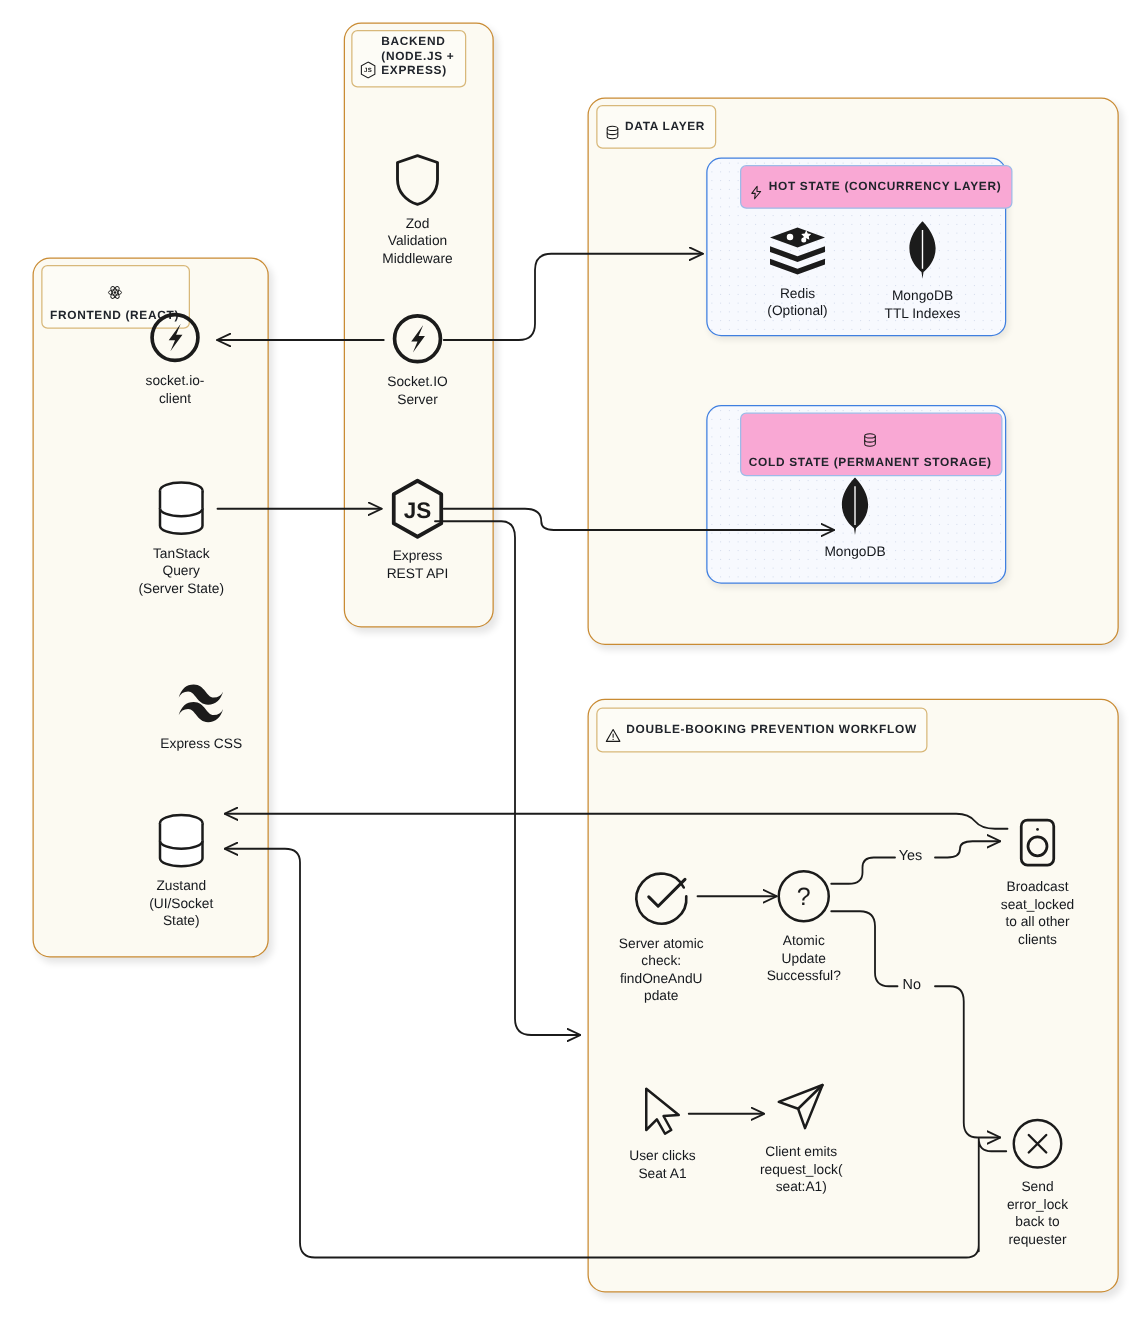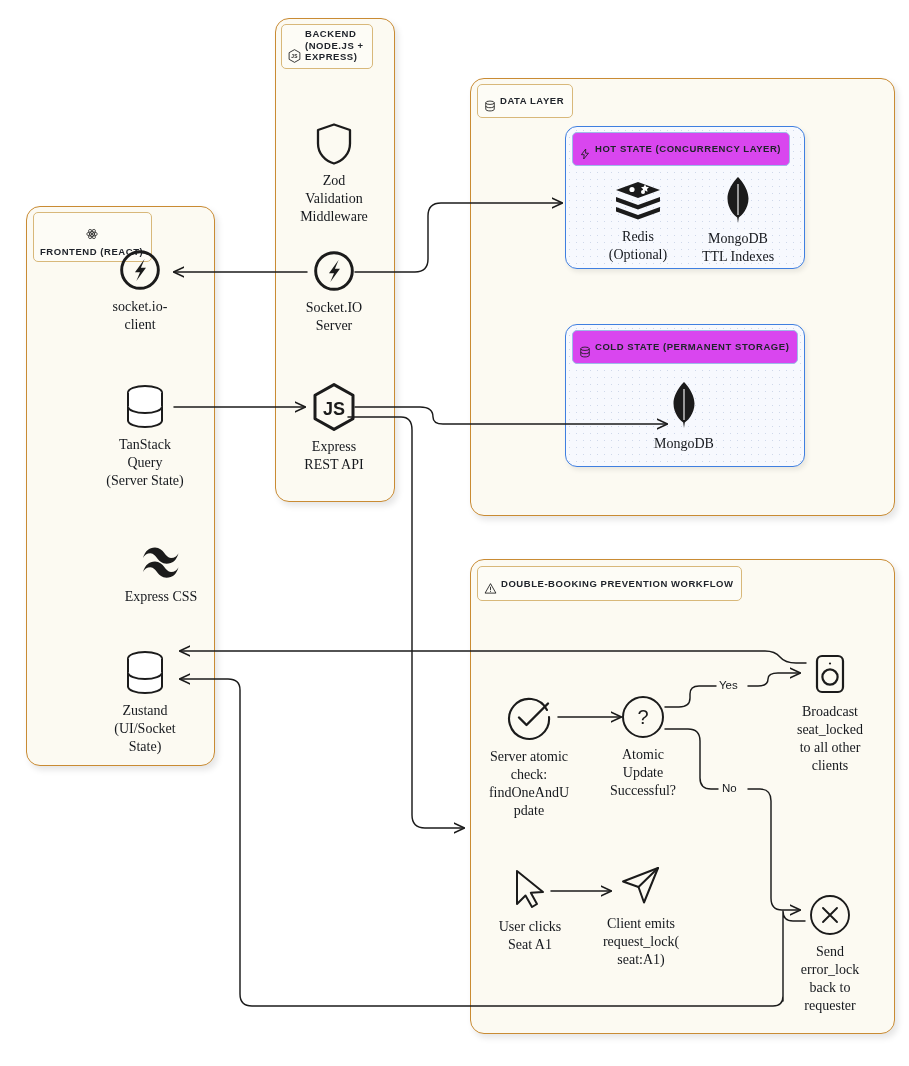--- a/index.html
+++ b/index.html
@@ -11,28 +11,28 @@
   .panel{position:absolute;border:1.6px solid #c98b33;border-radius:14px;
          background:#fcfaf2;box-shadow:3px 4px 6px rgba(0,0,0,.10);z-index:1;}
   .panel.sub{border:1.6px solid #3f7fe0;background:#f7f9fe;border-radius:12px;
          background-image:radial-gradient(#cfd8ea 0.7px, transparent 0.7px);
          background-size:7px 7px;box-shadow:2px 3px 5px rgba(0,0,0,.08);}
 
   .badge{position:absolute;display:flex;align-items:center;gap:4px;
          padding:3px 8px 3px 6px;border:1px solid #d8b87a;border-radius:5px;
          background:#fdfcf6;font-size:9.5px;letter-spacing:.55px;font-weight:600;
          color:#20242b;white-space:pre-line;line-height:1.22;z-index:3;}
-  .badge.blue{border:1px solid #9dbbe8;background:#d946ef;}
+  .badge.blue{border:1px solid #9dbbe8;background:#f9a8d4;margin-left:20px;}
   .badge .bi{flex:0 0 auto;display:block;}
 
   .node{position:absolute;display:flex;flex-direction:column;align-items:center;
         z-index:4;text-align:center;}
   .node .glyph{display:flex;align-items:center;justify-content:center;}
-  .node .cap{margin-top:6px;font-size:14px;line-height:1.28;color:#15181d;
-        white-space:pre-line;font-family:Liberation Serif, serif;}
+  .node .cap{margin-top:6px;font-size:11px;line-height:1.28;color:#15181d;
+        white-space:pre-line;}
   .wlabel{position:absolute;font-size:11.5px;color:#15181d;z-index:6;background:transparent;}
 </style>
 </head>
 <body>
 
 <div id="stage">
 
   <div class="panel" style="left:26px;top:206px;width:187px;height:558px;"></div>
 
   <div class="panel" style="left:275px;top:18px;width:118px;height:482px;"></div>
@@ -86,21 +86,21 @@
 
   <div class="badge blue" style="left:572px;top:132px;">
     <span class="bi">
       <svg width="12" height="12" viewBox="0 0 24 24">
         <path d="M13.4 2 4.8 13.4h5.6L9.4 22 19 10.4h-5.8Z" fill="none" stroke="#1b1b1b" stroke-width="1.7" stroke-linejoin="round"></path>
       </svg>
     </span>
     <span>HOT STATE (CONCURRENCY LAYER)</span>
   </div>
 
-  <div class="badge blue" style="left:572px;top:330px;">
+  <div class="badge blue" style="left:572px;top:330px;flex-direction:column;">
     <span class="bi">
       <svg width="12" height="12" viewBox="0 0 24 24">
           <g fill="none" stroke="#1b1b1b" stroke-width="1.7">
         <ellipse cx="12" cy="5.5" rx="8.5" ry="3.4"></ellipse>
         <path d="M3.5 5.5v13c0 1.9 3.8 3.4 8.5 3.4s8.5-1.5 8.5-3.4v-13"></path>
         <path d="M3.5 12c0 1.9 3.8 3.4 8.5 3.4s8.5-1.5 8.5-3.4"></path>
       </g>
         </svg>
     </span>
     <span>COLD STATE (PERMANENT STORAGE)</span>

